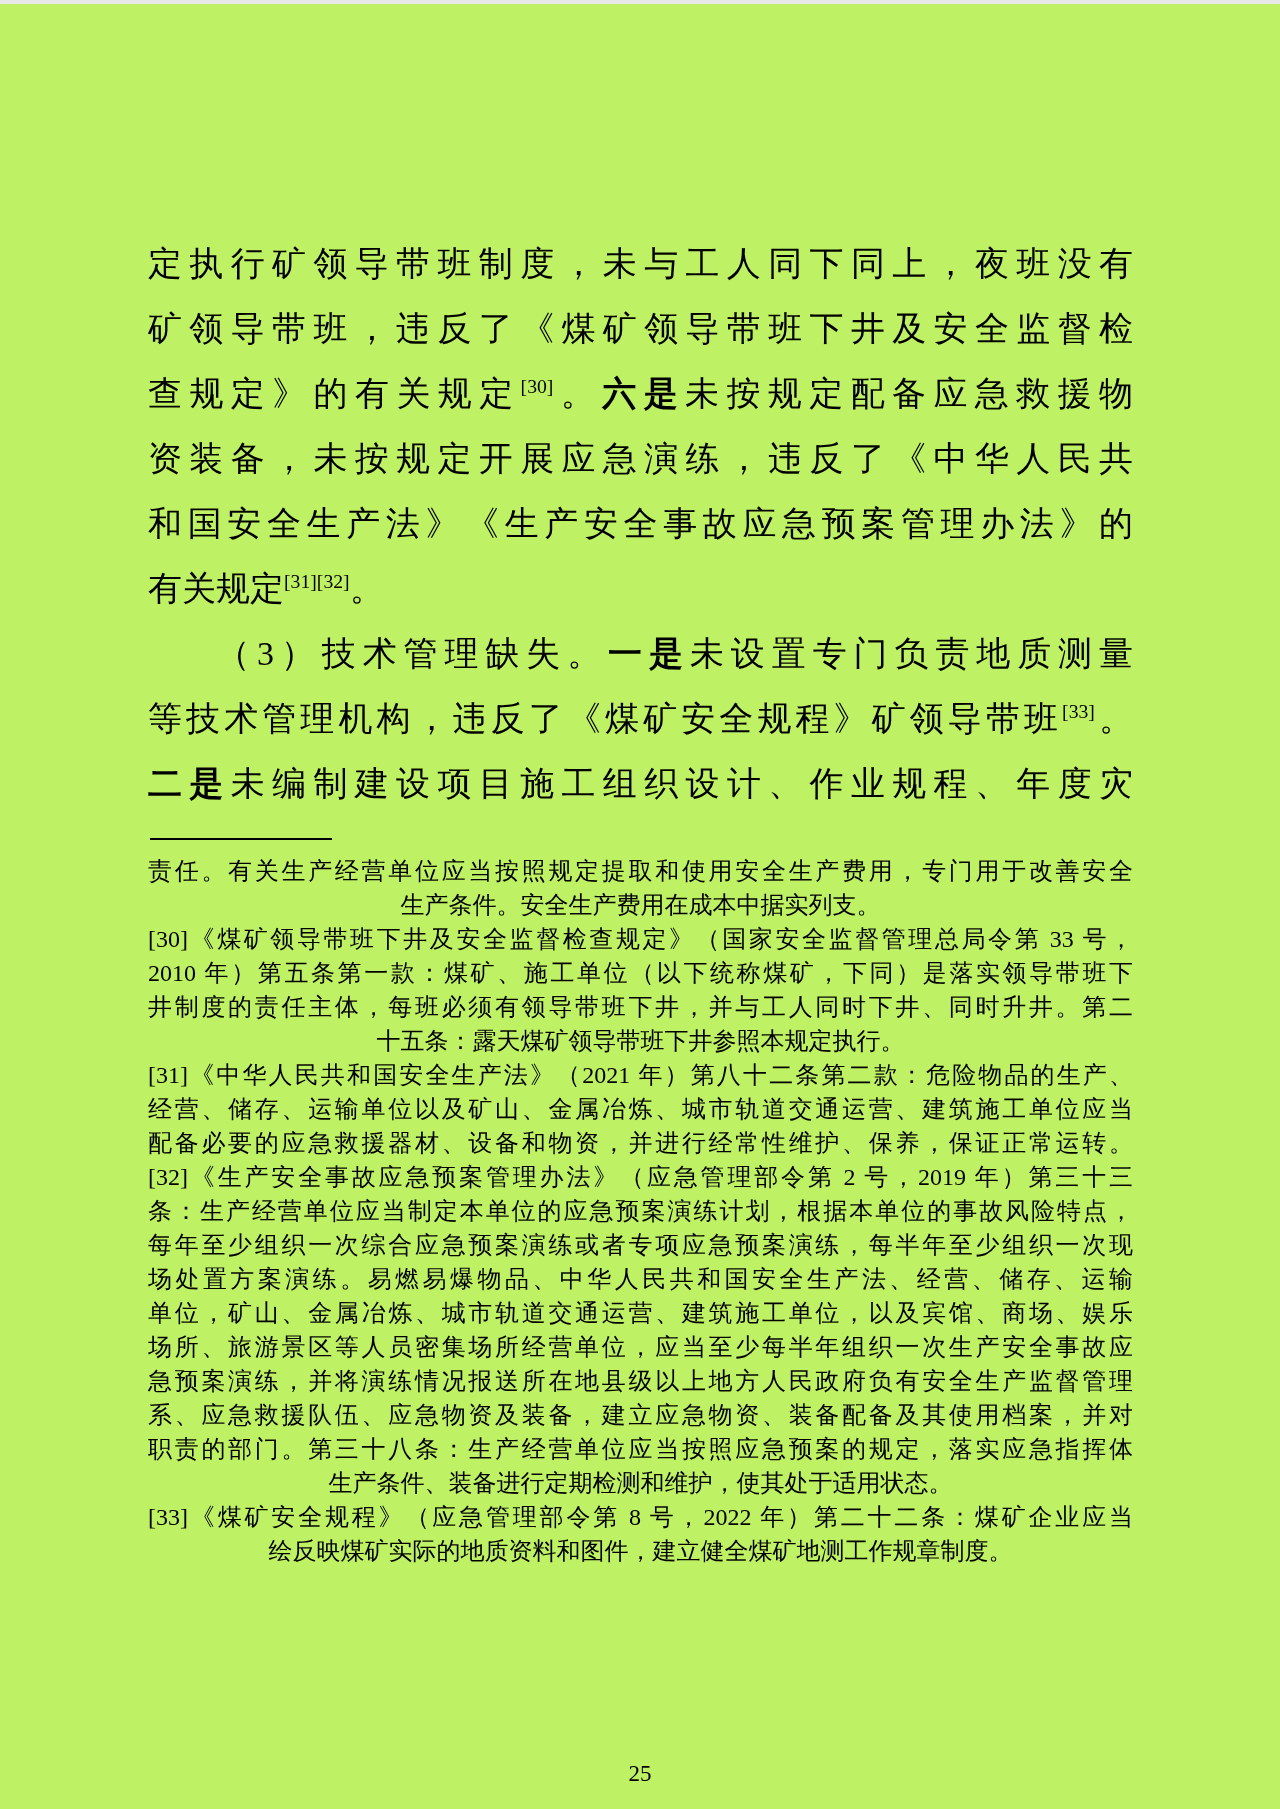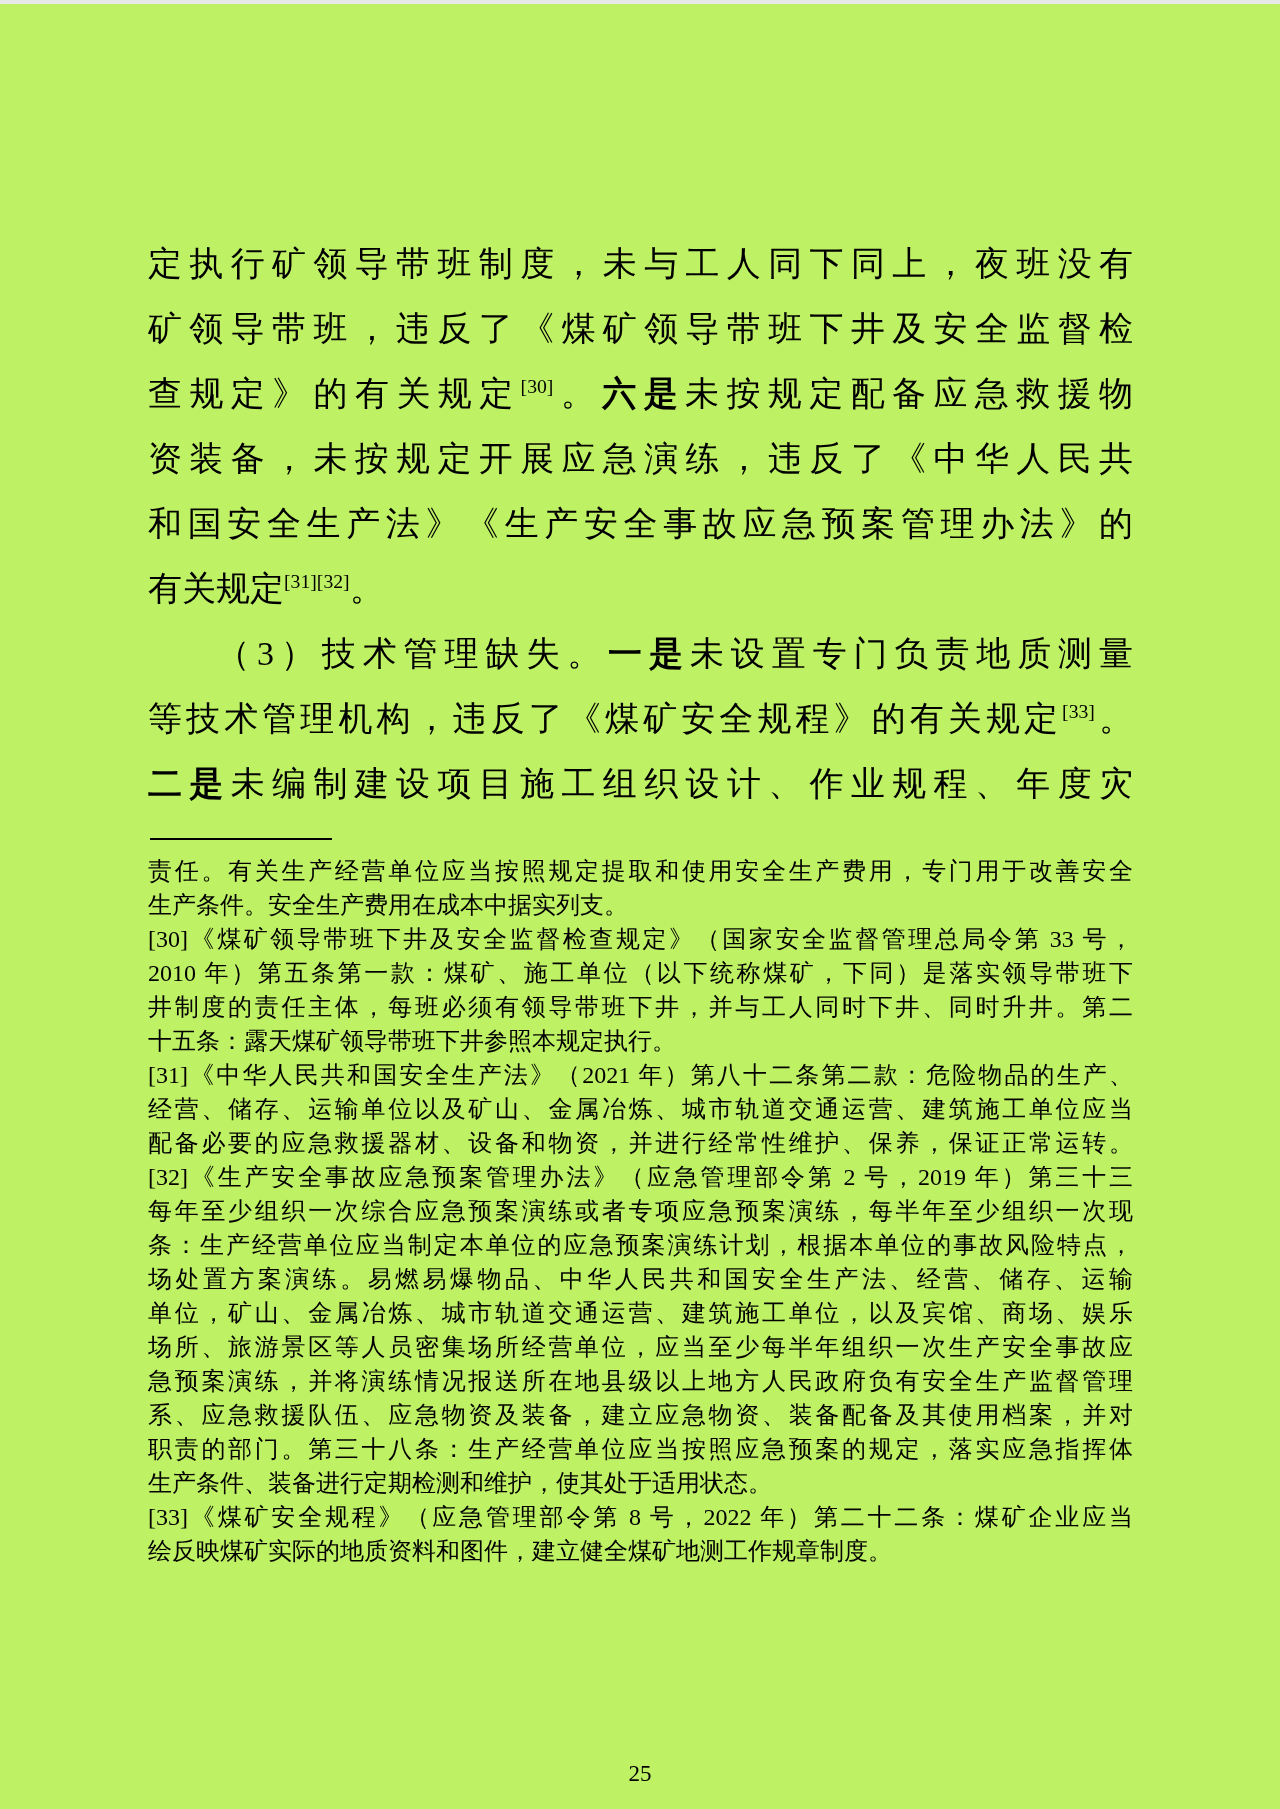--- a/index.html
+++ b/index.html
@@ -47,21 +47,21 @@
     width: 182px;
     height: 0;
     border-top: 2px solid #000;
     margin: 22px 0 14px 2px;
   }
   .footnotes .line {
     font-size: 24px;
     line-height: 34px;
     height: 34px;
     white-space: nowrap;
-    text-align: left;
+    text-align: center;
   }
   .footnotes .line.just {
     white-space: normal;
     text-align: justify;
     text-align-last: justify;
   }
   
   .page-number {
     position: absolute;
     top: 1755px;
@@ -78,37 +78,37 @@
 <div class="page">
   <div class="content">
     <div class="body-text">
         <div class="line just"><span>定执行矿领导带班制度，未与工人同下同上，夜班没有</span></div>
         <div class="line just"><span>矿领导带班，违反了《煤矿领导带班下井及安全监督检</span></div>
         <div class="line just"><span>查规定》的有关规定</span><span class="sup">[30]</span><span>。</span><span class="bold">六是</span><span>未按规定配备应急救援物</span></div>
         <div class="line just"><span>资装备，未按规定开展应急演练，违反了《中华人民共</span></div>
         <div class="line just"><span>和国安全生产法》《生产安全事故应急预案管理办法》的</span></div>
         <div class="line"><span>有关规定</span><span class="sup">[31][32]</span><span>。</span></div>
         <div class="line just indent"><span>（3）技术管理缺失。</span><span class="bold">一是</span><span>未设置专门负责地质测量</span></div>
-        <div class="line just"><span>等技术管理机构，违反了《煤矿安全规程》的有关规定</span><span class="sup">[33]</span><span>。</span></div>
+        <div class="line just"><span>等技术管理机构，违反了《煤矿安全规程》矿领导带班</span><span class="sup">[33]</span><span>。</span></div>
         <div class="line just"><span class="bold">二是</span><span>未编制建设项目施工组织设计、作业规程、年度灾</span></div>
       </div>
     <div class="footnote-separator"></div>
     <div class="footnotes">
         <div class="line just"><span>责任。有关生产经营单位应当按照规定提取和使用安全生产费用，专门用于改善安全</span></div>
         <div class="line"><span>生产条件。安全生产费用在成本中据实列支。</span></div>
         <div class="line just"><span>[30]《煤矿领导带班下井及安全监督检查规定》（国家安全监督管理总局令第 33 号，</span></div>
         <div class="line just"><span>2010 年）第五条第一款：煤矿、施工单位（以下统称煤矿，下同）是落实领导带班下</span></div>
         <div class="line just"><span>井制度的责任主体，每班必须有领导带班下井，并与工人同时下井、同时升井。第二</span></div>
         <div class="line"><span>十五条：露天煤矿领导带班下井参照本规定执行。</span></div>
         <div class="line just"><span>[31]《中华人民共和国安全生产法》（2021 年）第八十二条第二款：危险物品的生产、</span></div>
         <div class="line just"><span>经营、储存、运输单位以及矿山、金属冶炼、城市轨道交通运营、建筑施工单位应当</span></div>
         <div class="line just"><span>配备必要的应急救援器材、设备和物资，并进行经常性维护、保养，保证正常运转。</span></div>
         <div class="line just"><span>[32]《生产安全事故应急预案管理办法》（应急管理部令第 2 号，2019 年）第三十三</span></div>
+        <div class="line just"><span>条：生产经营单位应当制定本单位的应急预案演练计划，根据本单位的事故风险特点，</span></div>
         <div class="line just"><span>每年至少组织一次综合应急预案演练或者专项应急预案演练，每半年至少组织一次现</span></div>
-        <div class="line just"><span>条：生产经营单位应当制定本单位的应急预案演练计划，根据本单位的事故风险特点，</span></div>
         <div class="line just"><span>场处置方案演练。易燃易爆物品、中华人民共和国安全生产法、经营、储存、运输</span></div>
         <div class="line just"><span>单位，矿山、金属冶炼、城市轨道交通运营、建筑施工单位，以及宾馆、商场、娱乐</span></div>
         <div class="line just"><span>场所、旅游景区等人员密集场所经营单位，应当至少每半年组织一次生产安全事故应</span></div>
         <div class="line just"><span>急预案演练，并将演练情况报送所在地县级以上地方人民政府负有安全生产监督管理</span></div>
         <div class="line just"><span>系、应急救援队伍、应急物资及装备，建立应急物资、装备配备及其使用档案，并对</span></div>
         <div class="line just"><span>职责的部门。第三十八条：生产经营单位应当按照应急预案的规定，落实应急指挥体</span></div>
         <div class="line"><span>生产条件、装备进行定期检测和维护，使其处于适用状态。</span></div>
         <div class="line just"><span>[33]《煤矿安全规程》（应急管理部令第 8 号，2022 年）第二十二条：煤矿企业应当</span></div>
         <div class="line"><span>绘反映煤矿实际的地质资料和图件，建立健全煤矿地测工作规章制度。</span></div>
       </div>

